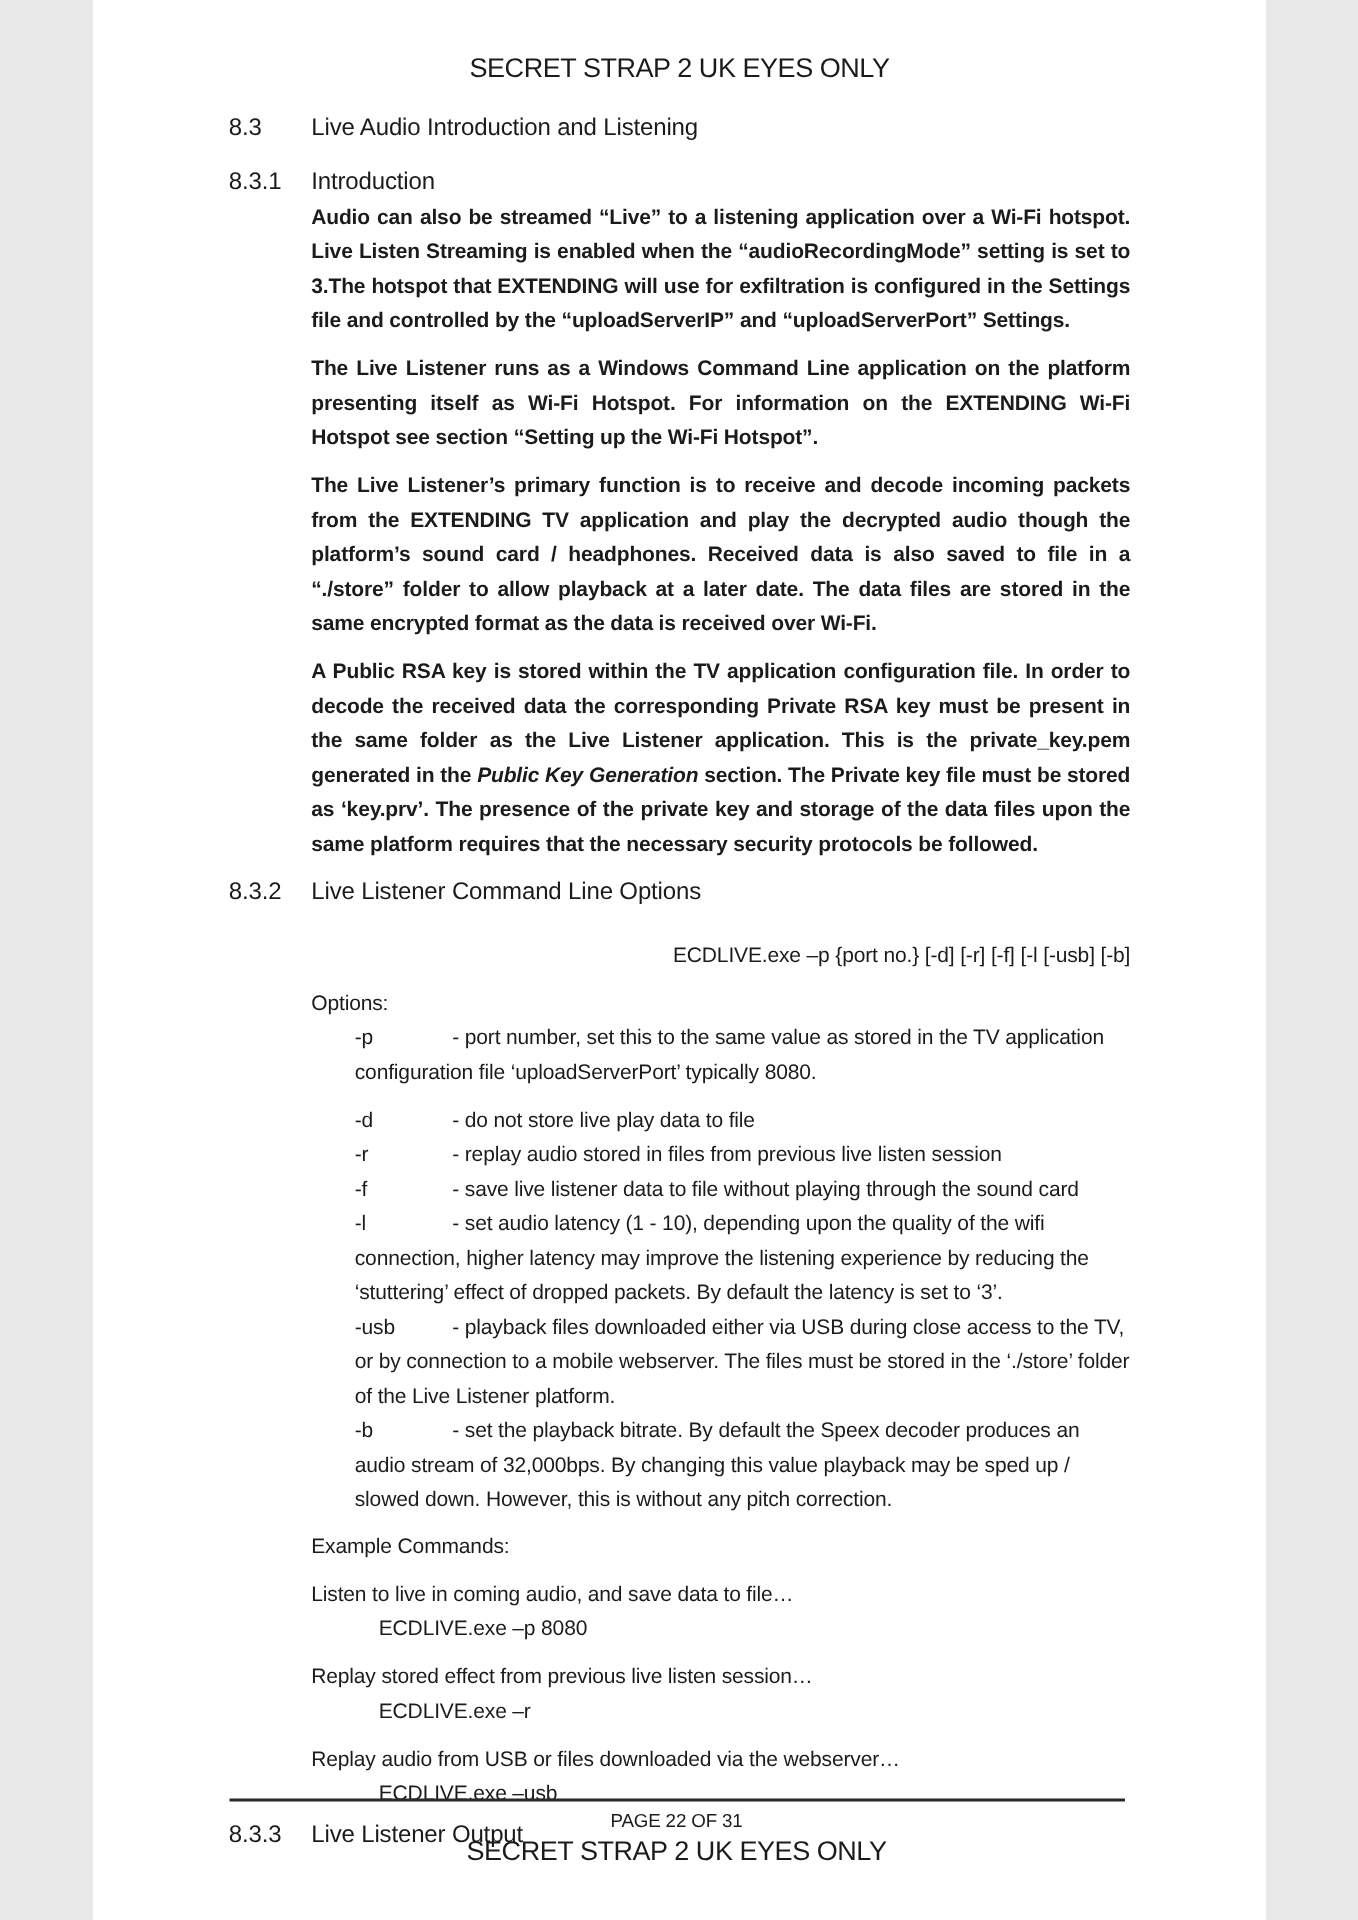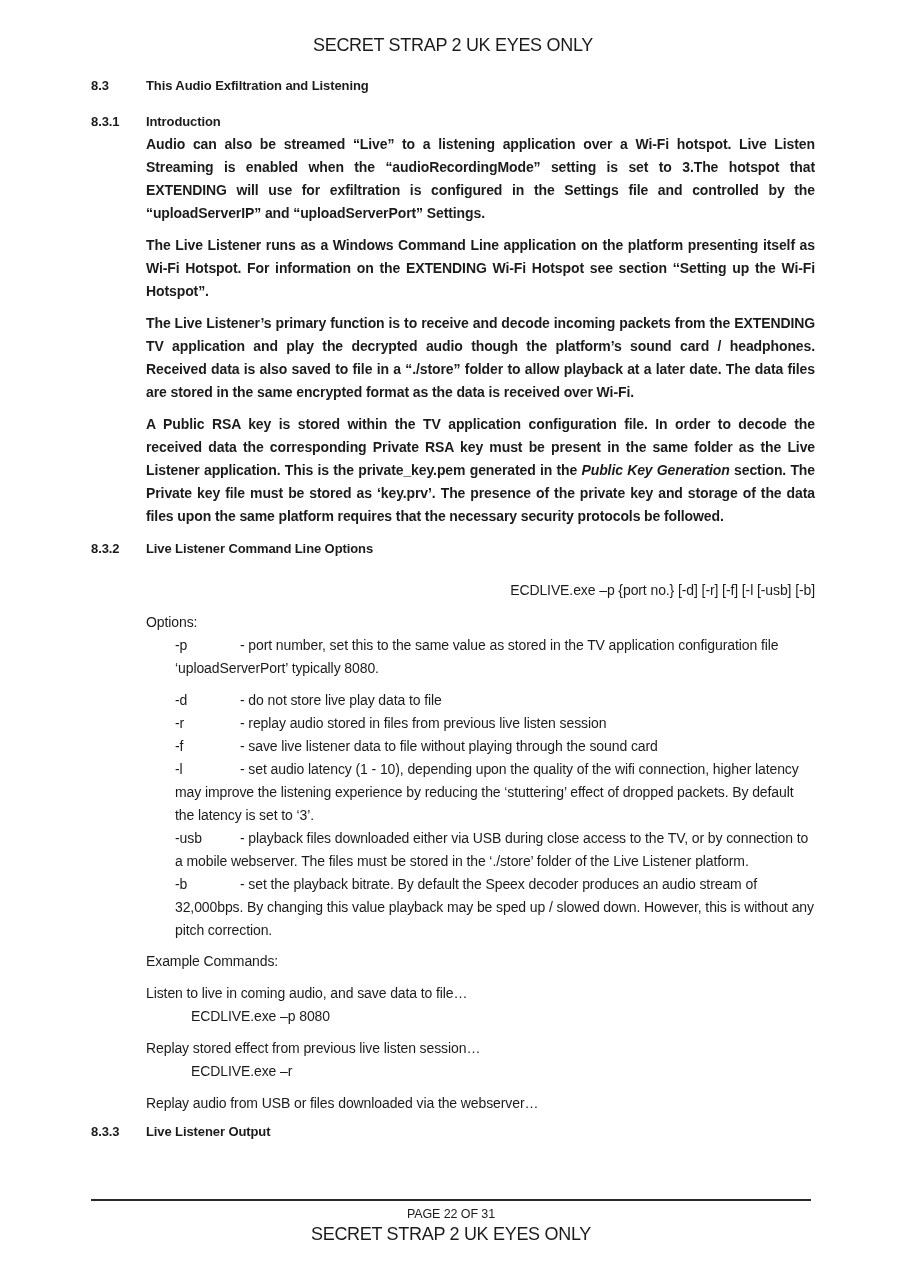--- a/index.html
+++ b/index.html
@@ -1,38 +1,37 @@
 <!DOCTYPE html>
 <html><head>
 <meta charset="utf-8">
 <style>
   html,body { margin:0; padding:0; background:#e8e8e8; }
   .page {
     position:relative;
-    width:905px; height:1280px;
+    width:782px; height:1280px;
     margin:0 auto;
     background:#ffffff;
     color:#1b1b1b;
     font-family:"Liberation Sans", sans-serif;
     font-size:14px;
     letter-spacing:-0.1px;
     overflow:hidden;
   }
   .content { padding:34px 90px 0 91px; }
   .doc-header {
     text-align:center;
     font-size:18px;
     letter-spacing:-0.3px;
     line-height:23px;
   }
   .sec-heading {
     display:flex;
-    font-size:13px;
+    font-size:16px;
     line-height:23px;
-    font-weight:bold;
   }
   .sec-num { width:55px; flex:none; }
   .h83  { margin-top:17px; }
   .h831 { margin-top:13px; }
   .h832 { margin-top:2px; }
   .h833 { margin-top:5px; }
   .body-block { margin-left:55px; }
   p.body {
     text-align:justify;
     line-height:23px;
@@ -60,21 +59,21 @@
 </head>
 <body>
 
 <div class="page">
   <div class="content">
 
     <div class="doc-header">SECRET STRAP 2 UK EYES ONLY</div>
 
     <div class="sec-heading h83">
       <span class="sec-num">8.3</span>
-      <span>This Audio Exfiltration and Listening</span>
+      <span>Live Audio Introduction and Listening</span>
     </div>
 
     <div class="sec-heading h831">
       <span class="sec-num">8.3.1</span>
       <span>Introduction</span>
     </div>
 
     <div class="body-block">
       <p class="body p1"><span>Audio can also be streamed “Live” to a listening application over a Wi-Fi hotspot. Live Listen Streaming is enabled when the “audioRecordingMode” setting is set to </span><b>3</b><span>.The hotspot that EXTENDING will use for exfiltration is configured in the Settings file and controlled by the “uploadServerIP” and “uploadServerPort” Settings.</span></p>
       <p class="body">The Live Listener runs as a Windows Command Line application on the platform presenting itself as Wi-Fi Hotspot. For information on the EXTENDING Wi-Fi Hotspot see section ‘‘Setting up the Wi-Fi Hotspot”.</p>
@@ -122,20 +121,21 @@
       <div class="example">
         <div>Listen to live in coming audio, and save data to file…</div>
         <div class="cmd">ECDLIVE.exe –p 8080</div>
       </div>
       <div class="example">
         <div>Replay stored effect from previous live listen session…</div>
         <div class="cmd">ECDLIVE.exe –r</div>
       </div>
       <div class="example">
         <div>Replay audio from USB or files downloaded via the webserver…</div>
+        <div class="cmd">ECDLIVE.exe –usb</div>
       </div>
     </div>
 
     <div class="sec-heading h833">
       <span class="sec-num">8.3.3</span>
       <span>Live Listener Output</span>
     </div>
 
   </div>
 

